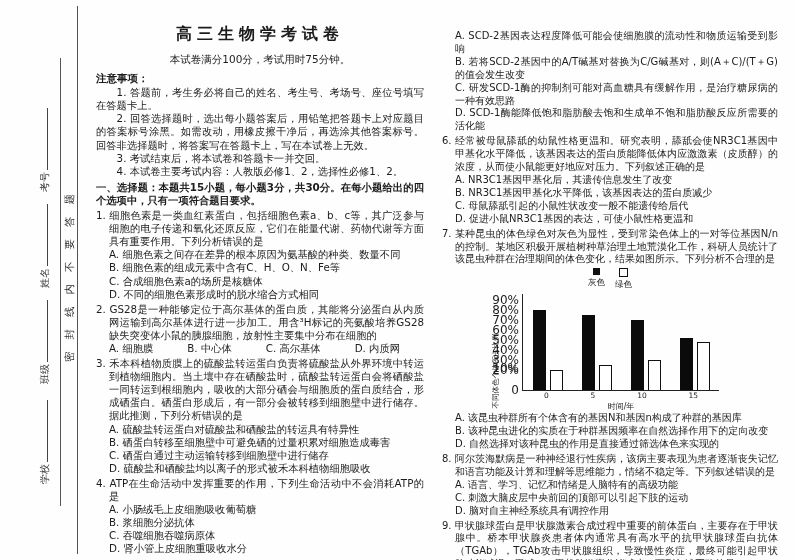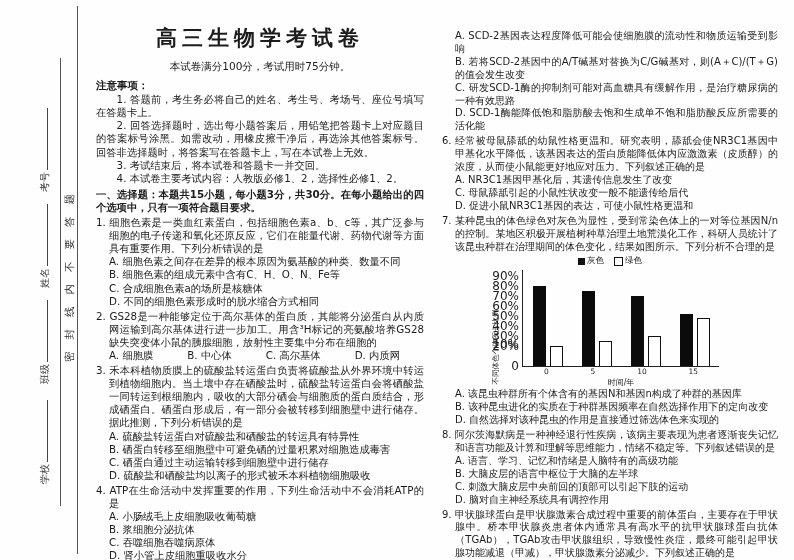--- a/index.html
+++ b/index.html
@@ -16,33 +16,33 @@
 
   
   .content{position:absolute;left:90px;top:0;width:698px;height:560px;display:flex;}
   .col{box-sizing:border-box;}
   .col.left{width:342px;padding:14px 8px 0 6px;}
   .col.right{width:356px;padding:30px 10px 0 10px;}
   p{margin:0;}
   .t{font-size:10.3px;line-height:13.1px;text-align:justify;}
   .col.right .t{font-size:10px;line-height:12.9px;}
 
-  h1.title{margin:10px 0 2px 0;text-align:center;font-size:21px;letter-spacing:5px;font-weight:bold;}
+  h1.title{margin:10px 0 2px 0;text-align:center;font-size:16px;letter-spacing:5px;font-weight:bold;}
   .subtitle{text-align:center;font-size:10.5px;margin:8px 0 6px 0;}
   .notes-head{font-weight:bold;font-size:10.5px;margin:2px 0 1px 0;}
   .note{ text-indent:2em;}
   .section-head{font-weight:bold;margin-top:3px;}
   .stem{padding-left:13px;text-indent:-13px;margin-top:2px;}
   .opt{padding-left:13px;}
   .opt-row{display:flex;justify-content:space-between;padding:0 24px 0 13px;}
 
   
   .chart{width:248px;margin:2px auto 0 auto;font-size:8px;}
   .legend{display:flex;justify-content:center;gap:10px;margin-bottom:3px;font-size:8.5px;}
-  .legend-item{display:flex;align-items:center;gap:2px;}
+  .legend-item{display:flex;align-items:center;gap:2px;flex-direction:column;}
   .sw{width:7px;height:7px;display:inline-block;}
   .sw.gray{background:#111;}
   .sw.green{background:#fff;border:1px solid #111;}
   .plot-flex{display:flex;}
   .ylab{width:10px;position:relative;}
   .ylab span{position:absolute;left:-28px;top:72px;transform:rotate(-90deg);transform-origin:center;white-space:nowrap;font-size:7.5px;}
   .yticks{position:relative;width:26px;height:96px;}
   .ytick{position:absolute;right:3px;transform:translateY(50%);font-size:12px;}
   .plot{position:relative;width:196px;height:96px;border-left:1px solid #222;border-bottom:1px solid #222;}
   .groups{display:flex;height:100%;align-items:flex-end;justify-content:space-around;}
@@ -129,20 +129,21 @@
       <div>
         <p class="t opt">A. SCD-2基因表达程度降低可能会使细胞膜的流动性和物质运输受到影响</p>
         <p class="t opt">B. 若将SCD-2基因中的A/T碱基对替换为C/G碱基对，则(A＋C)/(T＋G)的值会发生改变</p>
         <p class="t opt">C. 研发SCD-1酶的抑制剂可能对高血糖具有缓解作用，是治疗糖尿病的一种有效思路</p>
         <p class="t opt">D. SCD-1酶能降低饱和脂肪酸去饱和生成单不饱和脂肪酸反应所需要的活化能</p>
       </div>
 
       <div>
         <p class="t stem">6. 经常被母鼠舔舐的幼鼠性格更温和。研究表明，舔舐会使NR3C1基因中甲基化水平降低，该基因表达的蛋白质能降低体内应激激素（皮质醇）的浓度，从而使小鼠能更好地应对压力。下列叙述正确的是</p>
         <p class="t opt">A. NR3C1基因甲基化后，其遗传信息发生了改变</p>
+        <p class="t opt">B. NR3C1基因甲基化水平降低，该基因表达的蛋白质减少</p>
         <p class="t opt">C. 母鼠舔舐引起的小鼠性状改变一般不能遗传给后代</p>
         <p class="t opt">D. 促进小鼠NR3C1基因的表达，可使小鼠性格更温和</p>
       </div>
 
       <div>
         <p class="t stem">7. 某种昆虫的体色绿色对灰色为显性，受到常染色体上的一对等位基因N/n的控制。某地区积极开展植树种草治理土地荒漠化工作，科研人员统计了该昆虫种群在治理期间的体色变化，结果如图所示。下列分析不合理的是</p>
 
         <div class="chart">
           <div class="legend">
             <span class="legend-item">
@@ -201,21 +202,20 @@
         </div>
 
         <p class="t opt">A. 该昆虫种群所有个体含有的基因N和基因n构成了种群的基因库</p>
         <p class="t opt">B. 该种昆虫进化的实质在于种群基因频率在自然选择作用下的定向改变</p>
         <p class="t opt">D. 自然选择对该种昆虫的作用是直接通过筛选体色来实现的</p>
       </div>
 
       <div>
         <p class="t stem">8. 阿尔茨海默病是一种神经退行性疾病，该病主要表现为患者逐渐丧失记忆和语言功能及计算和理解等思维能力，情绪不稳定等。下列叙述错误的是</p>
         <p class="t opt">A. 语言、学习、记忆和情绪是人脑特有的高级功能</p>
-        <p class="t opt">B. 大脑皮层的语言中枢位于大脑的左半球</p>
         <p class="t opt">C. 刺激大脑皮层中央前回的顶部可以引起下肢的运动</p>
         <p class="t opt">D. 脑对自主神经系统具有调控作用</p>
       </div>
 
       <div>
         <p class="t stem">9. 甲状腺球蛋白是甲状腺激素合成过程中重要的前体蛋白，主要存在于甲状腺中。桥本甲状腺炎患者体内通常具有高水平的抗甲状腺球蛋白抗体（TGAb），TGAb攻击甲状腺组织，导致慢性炎症，最终可能引起甲状腺功能减退（甲减），甲状腺激素分泌减少。下列叙述正确的是</p>
 
       </div>
 
     </div>

